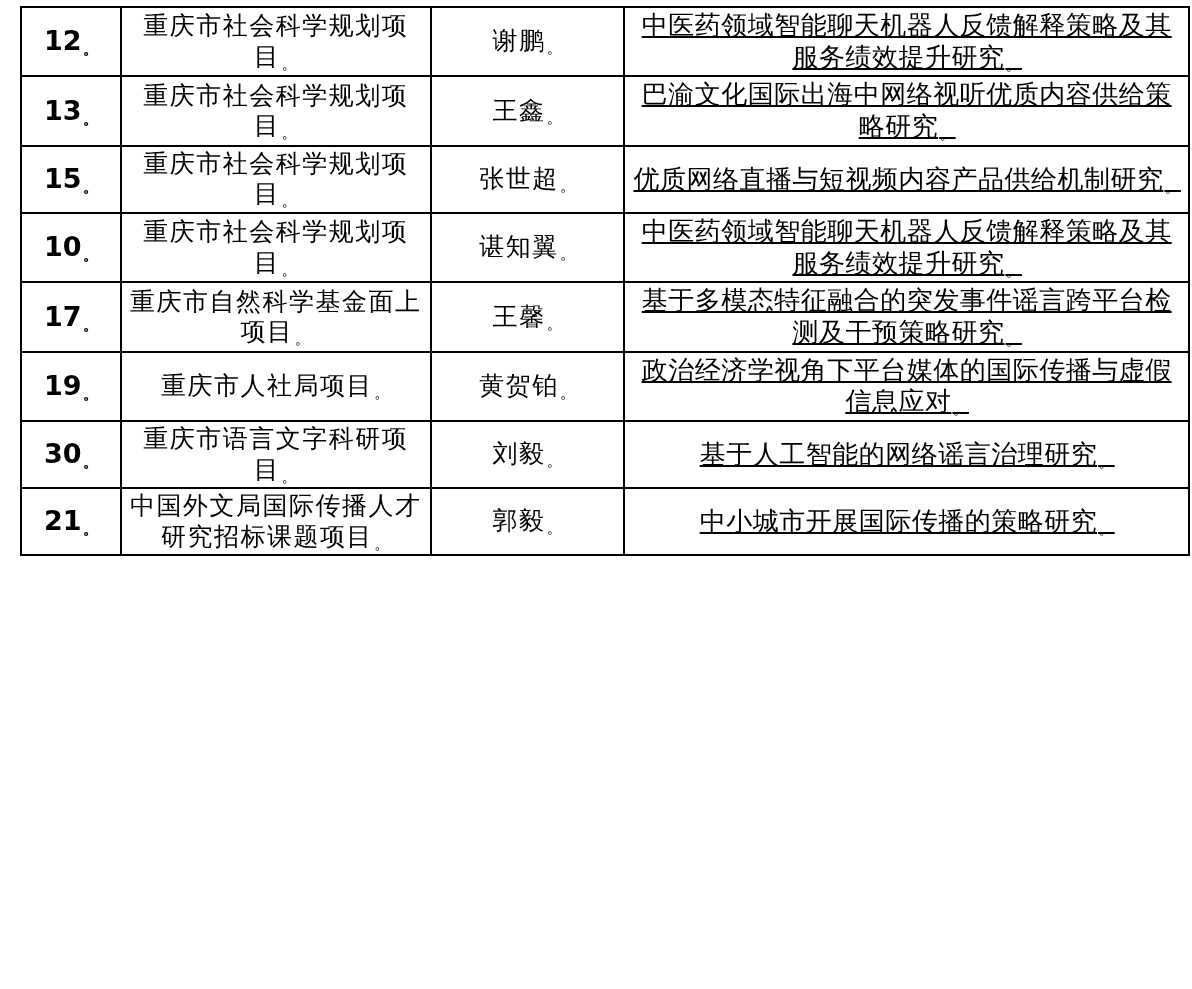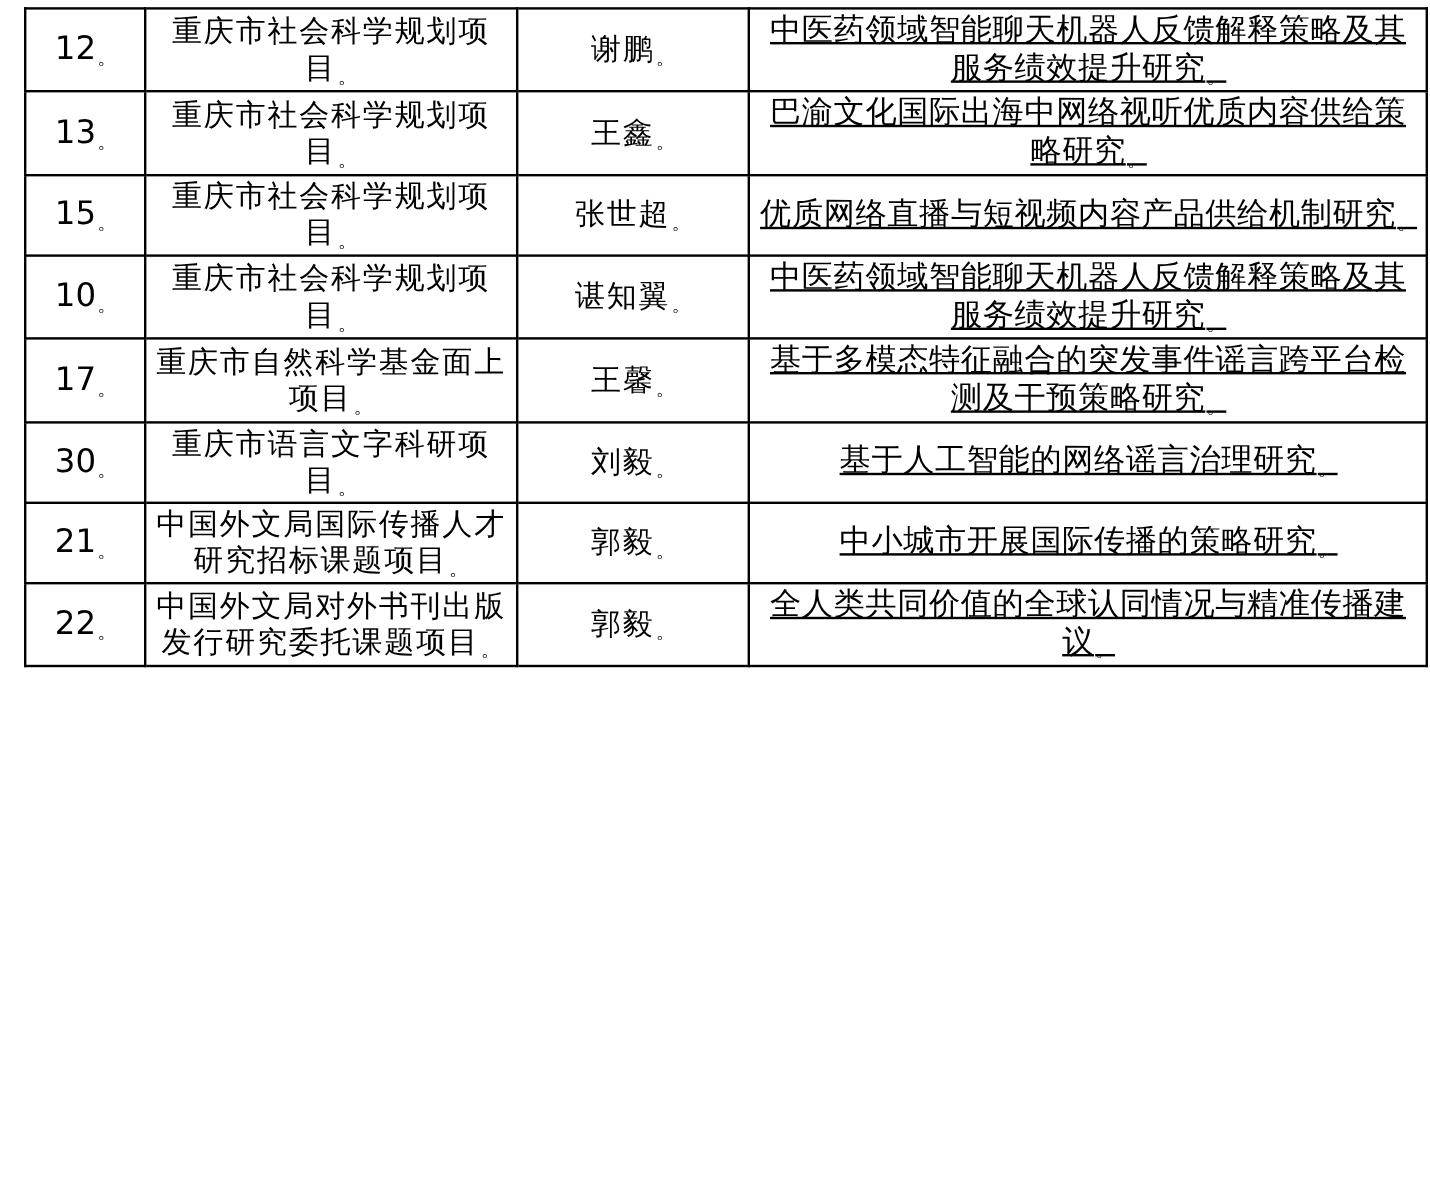--- a/index.html
+++ b/index.html
@@ -27,21 +27,21 @@
     line-height: 1.22;
   }
   .col-no   { width: 98px; }
   .col-prog { width: 305px; }
   .col-name { width: 190px; }
   .col-title{ width: 555px; }
 
   .cell-no {
     font-family: "DejaVu Sans", "Liberation Sans", sans-serif;
     font-size: 27px;
-    font-weight: normal;
+    font-weight: bold;
     letter-spacing: 0px;
   }
   .cell-prog, .cell-name, .cell-title {
     font-family: "DejaVu Serif", "Liberation Serif", serif;
     font-size: 25px;
     letter-spacing: 1.5px;
   }
   .cell-title {
     font-size: 26px;
     letter-spacing: 0.5px;
@@ -91,31 +91,31 @@
         <td class="cell-name"><span>谌知翼</span><span class="mark">。</span></td>
         <td class="cell-title"><span>中医药领域智能聊天机器人反馈解释策略及其服务绩效提升研究</span><span class="mark">。</span></td>
       </tr>
       <tr>
         <td class="cell-no"><span>17</span><span class="mark">。</span></td>
         <td class="cell-prog"><span>重庆市自然科学基金面上项目</span><span class="mark">。</span></td>
         <td class="cell-name"><span>王馨</span><span class="mark">。</span></td>
         <td class="cell-title"><span>基于多模态特征融合的突发事件谣言跨平台检测及干预策略研究</span><span class="mark">。</span></td>
       </tr>
       <tr>
+        <td class="cell-no"><span>19</span><span class="mark">。</span></td>
+        <td class="cell-prog"><span>重庆市人社局项目</span><span class="mark">。</span></td>
+        <td class="cell-name"><span>黄贺铂</span><span class="mark">。</span></td>
+        <td class="cell-title"><span>政治经济学视角下平台媒体的国际传播与虚假信息应对</span><span class="mark">。</span></td>
+      </tr>
+      <tr>
         <td class="cell-no"><span>30</span><span class="mark">。</span></td>
         <td class="cell-prog"><span>重庆市语言文字科研项目</span><span class="mark">。</span></td>
         <td class="cell-name"><span>刘毅</span><span class="mark">。</span></td>
         <td class="cell-title"><span>基于人工智能的网络谣言治理研究</span><span class="mark">。</span></td>
       </tr>
       <tr>
         <td class="cell-no"><span>21</span><span class="mark">。</span></td>
         <td class="cell-prog"><span>中国外文局国际传播人才研究招标课题项目</span><span class="mark">。</span></td>
         <td class="cell-name"><span>郭毅</span><span class="mark">。</span></td>
         <td class="cell-title"><span>中小城市开展国际传播的策略研究</span><span class="mark">。</span></td>
       </tr>
-      <tr>
-        <td class="cell-no"><span>22</span><span class="mark">。</span></td>
-        <td class="cell-prog"><span>中国外文局对外书刊出版发行研究委托课题项目</span><span class="mark">。</span></td>
-        <td class="cell-name"><span>郭毅</span><span class="mark">。</span></td>
-        <td class="cell-title"><span>全人类共同价值的全球认同情况与精准传播建议</span><span class="mark">。</span></td>
-      </tr>
     </tbody>
 </table>
 
 </body></html>

